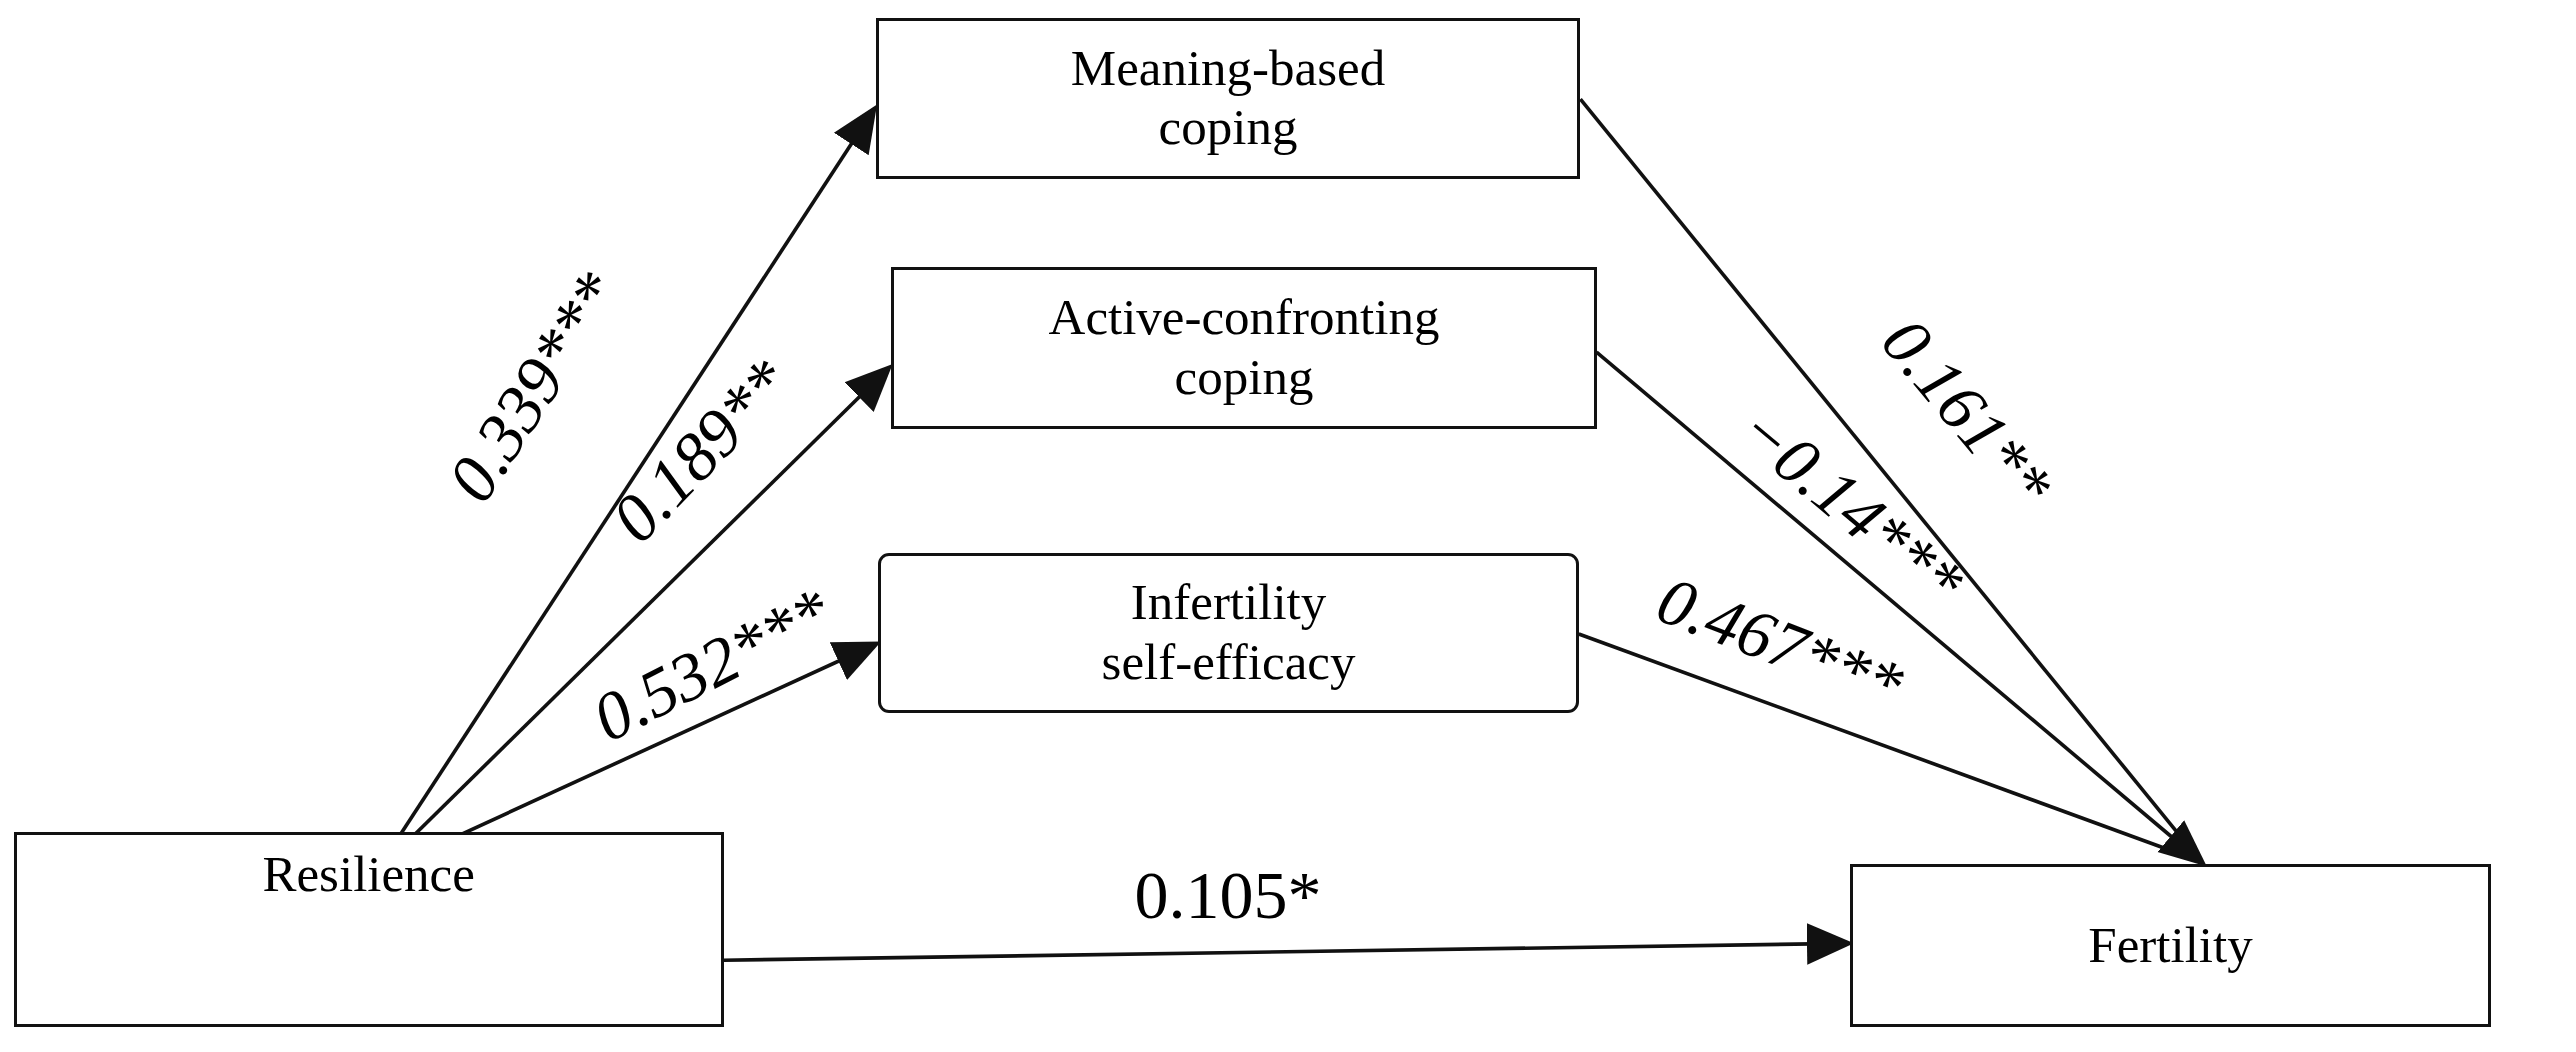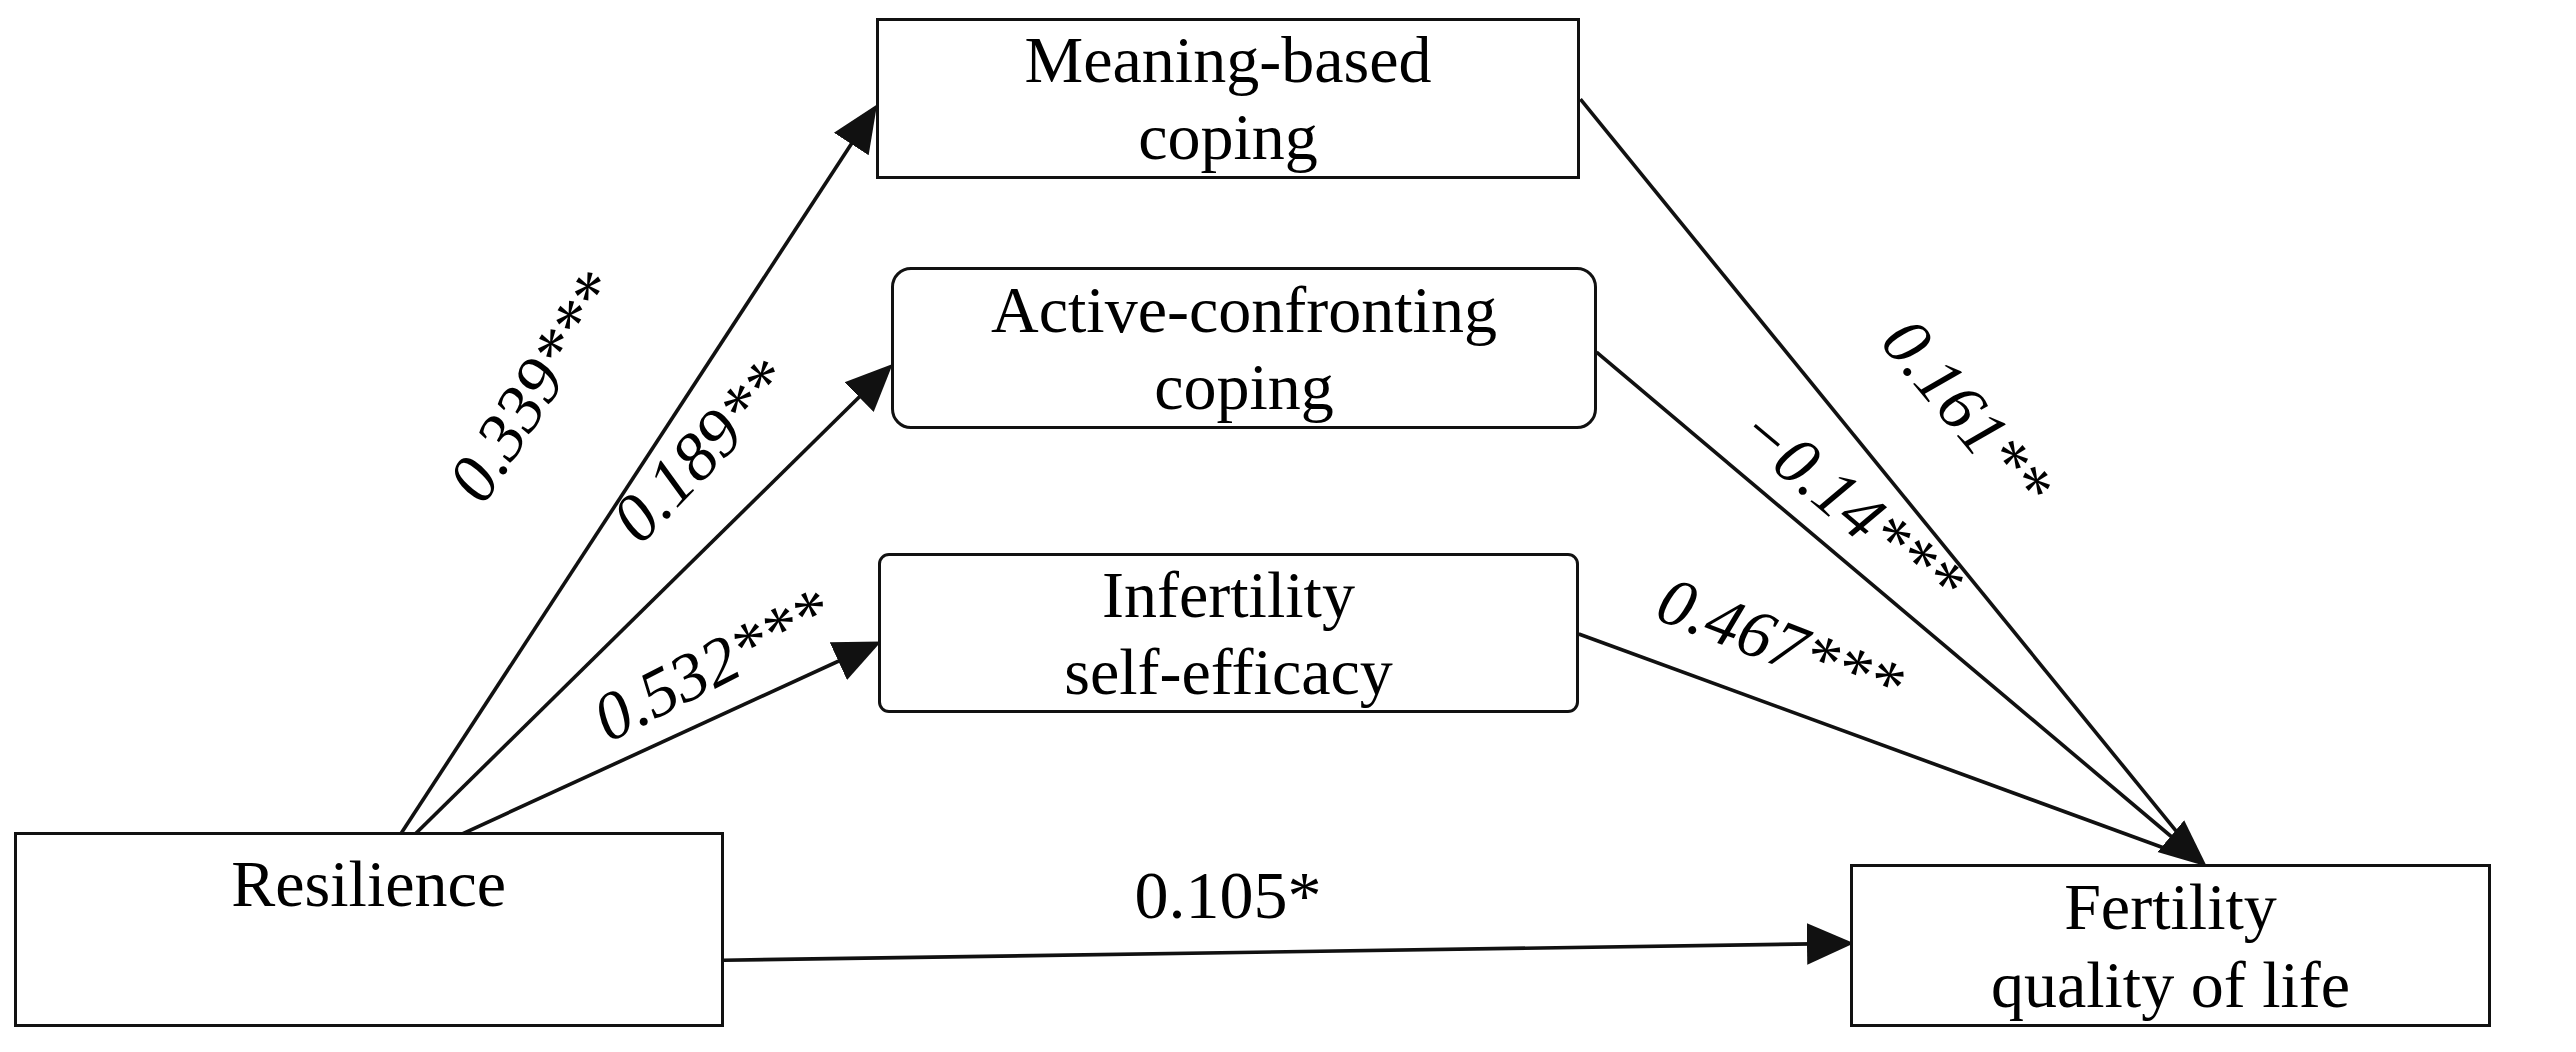--- a/index.html
+++ b/index.html
@@ -27,21 +27,21 @@
     position: absolute;
     box-sizing: border-box;
     border: 3.2px solid #111111;
     background: #ffffff;
     color: #000000;
     display: flex;
     flex-direction: column;
     align-items: center;
     justify-content: center;
     text-align: center;
-    font-size: 66px;
+    font-size: 51px;
     line-height: 1.17;
     white-space: nowrap;
   }
   .node.top-aligned {
     justify-content: flex-start;
     padding-top: 9.7px;
   }
   .coef {
     position: absolute;
     color: #000000;
@@ -75,37 +75,36 @@
     <line x1="1962" y1="123" x2="2710" y2="1042" stroke="#111111" stroke-width="4.5"></line>
     <line x1="1960" y1="787" x2="2712" y2="1062" stroke="#111111" stroke-width="4.5"></line>
     <line x1="1982" y1="437" x2="2733" y2="1070" stroke="#111111" stroke-width="4.5" marker-end="url(#ah)"></line>
   </svg>
 
   <div class="node" style="left:876px; top:17.7px; width:704px; height:161px;">
     <span>Meaning-based</span>
     <span>coping</span>
   </div>
 
-  <div class="node" style="left:891px; top:267px; width:706px; height:162px;border-radius:20px;">
+  <div class="node" style="left:891px; top:267px; width:706px; height:162px;">
     <span>Active-confronting</span>
     <span>coping</span>
   </div>
 
   <div class="node" style="left:878px; top:553px; width:701px; height:160px;border-radius:11px;">
     <span>Infertility</span>
     <span>self-efficacy</span>
   </div>
 
   <div class="node top-aligned" style="left:13.7px; top:832px; width:710px; height:195px;">
     <span>Resilience</span>
   </div>
 
   <div class="node" style="left:1850px; top:864px; width:641px; height:163px;">
     <span>Fertility</span>
-    <span>quality of life</span>
   </div>
 
   <div class="coef" style="left:534px; top:387px; --r:-57deg;">0.339***</div>
 
   <div class="coef" style="left:701px; top:451px; --r:-46deg;">0.189**</div>
 
   <div class="coef" style="left:712px; top:665px; --r:-27deg;">0.532***</div>
 
   <div class="coef upright" style="left:1228px; top:870px;margin-top:25px; --r:0deg;">0.105*</div>
 

